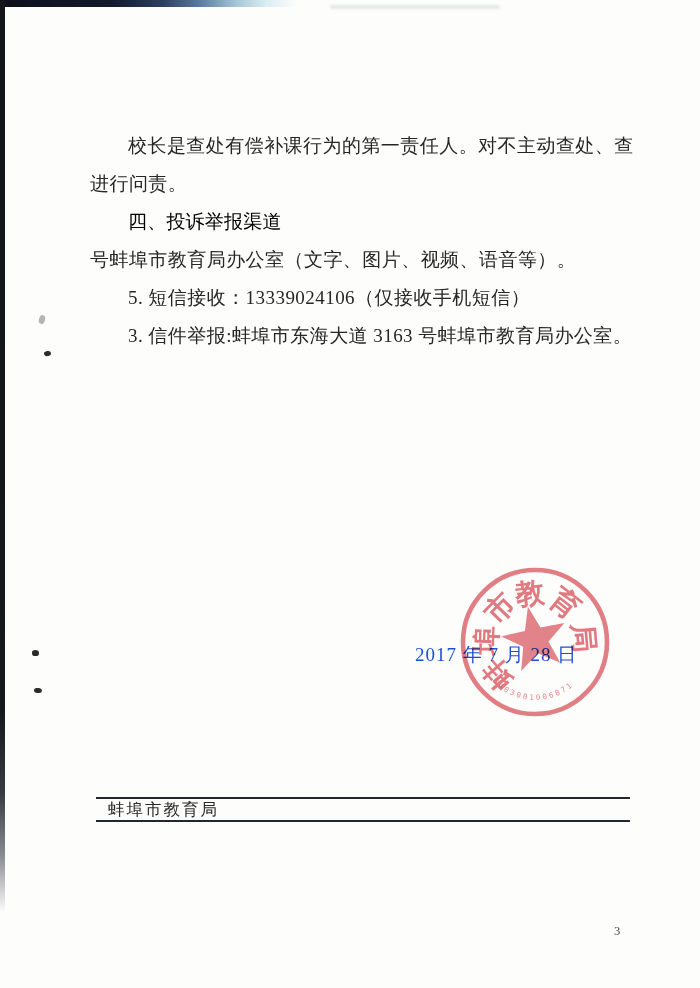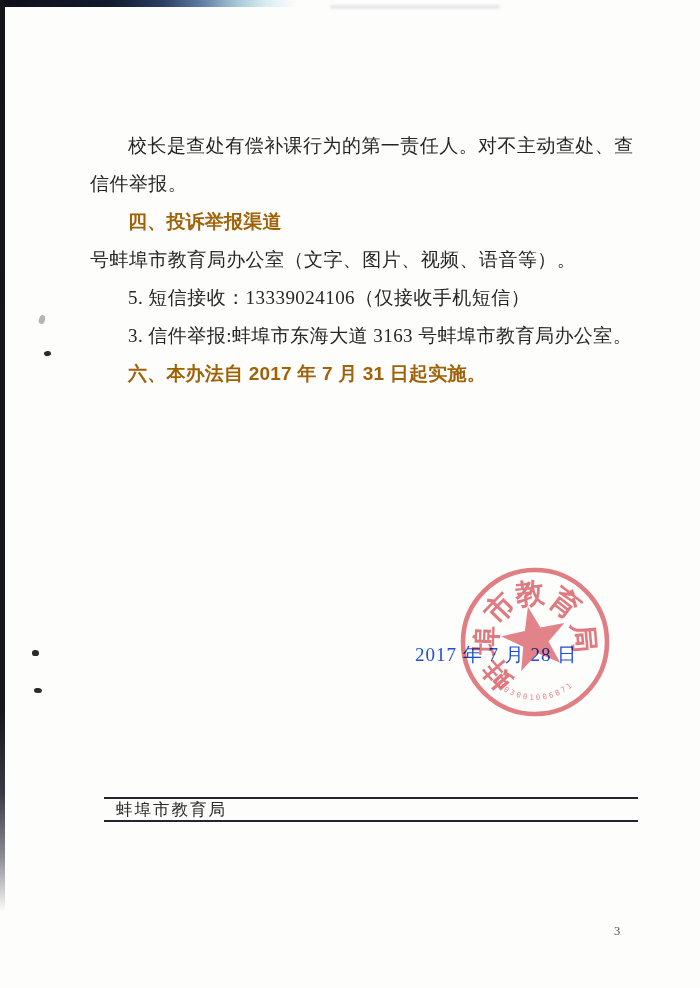--- a/index.html
+++ b/index.html
@@ -34,35 +34,35 @@
   .speckle.s4{left:34px;top:688px;width:8px;height:5px;transform:rotate(6deg);}
   
   .body-text{
     position:absolute;left:90px;top:127px;width:528px;
     font-size:19px;letter-spacing:.45px;
   }
   .line{height:38px;line-height:38px;white-space:nowrap;}
   .line.indent{padding-left:38px;}
   .line.bold{
     font-family:"Liberation Sans","DejaVu Sans",sans-serif;
-    font-weight:bold;letter-spacing:.2px;color:#a16207;
+    font-weight:normal;letter-spacing:.2px;color:#000000;
   }
   
   .stamp-date{
     position:absolute;left:415px;top:642px;
     font-size:19px;letter-spacing:1px;color:#1d4ed8;white-space:nowrap;
   }
   
   .seal{
     position:absolute;left:456px;top:563px;width:158px;height:158px;
     mix-blend-mode:multiply;opacity:.9;
   }
   
   .footer{
-    position:absolute;left:104px;top:797px;width:534px;
+    position:absolute;left:96px;top:797px;width:534px;
   }
   .footer-rule{height:0;border-top:2px solid #23262e;}
   .footer-row{
     display:flex;justify-content:space-between;align-items:center;
     height:21px;padding:0 24px 0 12px;
     font-size:16.5px;letter-spacing:2px;color:#2a2a2a;white-space:nowrap;
   }
   .page-number{
     position:absolute;left:614px;top:924px;
     font-size:12.5px;color:#4a4a4a;
@@ -76,26 +76,25 @@
   <div class="scan-band-top"></div>
   <div class="scan-band-left"></div>
   <div class="scan-smudge"></div>
   <div class="speckle s1"></div>
   <div class="speckle s2"></div>
   <div class="speckle s3"></div>
   <div class="speckle s4"></div>
 
   <div class="body-text">
     <div class="line indent">校长是查处有偿补课行为的第一责任人。对不主动查处、查</div>
-    <div class="line">信件举报。</div>
+    <div class="line">进行问责。</div>
     <div class="line indent bold">四、投诉举报渠道</div>
     <div class="line">号蚌埠市教育局办公室（文字、图片、视频、语音等）。</div>
     <div class="line indent">5. 短信接收：13339024106（仅接收手机短信）</div>
     <div class="line indent">3. 信件举报:蚌埠市东海大道 3163 号蚌埠市教育局办公室。</div>
-    <div class="line indent bold">六、本办法自 2017 年 7 月 31 日起实施。</div>
   </div>
 
   <div class="stamp-date">2017 年 7 月 28 日</div>
 
   <svg class="seal" viewBox="0 0 158 158">
     <g fill="none" stroke="#d9505a" stroke-opacity="0.82">
       <circle cx="79" cy="79" r="72" stroke-width="4.6"></circle>
     </g>
     <polygon points="71.9,43.7 84.5,64.6 108.4,60.0 92.5,78.4 104.3,99.7 81.8,90.3 65.2,108.1 67.2,83.8 45.2,73.4 68.9,67.9" fill="#d9505a" fill-opacity="0.78"></polygon>
     <g font-family="'Liberation Serif','DejaVu Serif',serif" font-weight="bold" fill="#d9505a" fill-opacity="0.85" text-anchor="middle">

